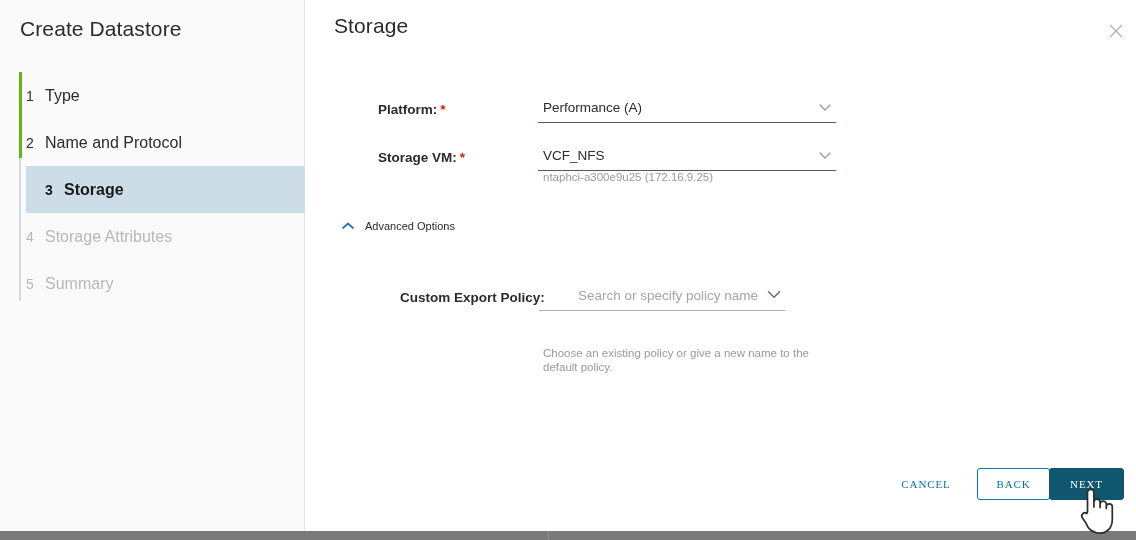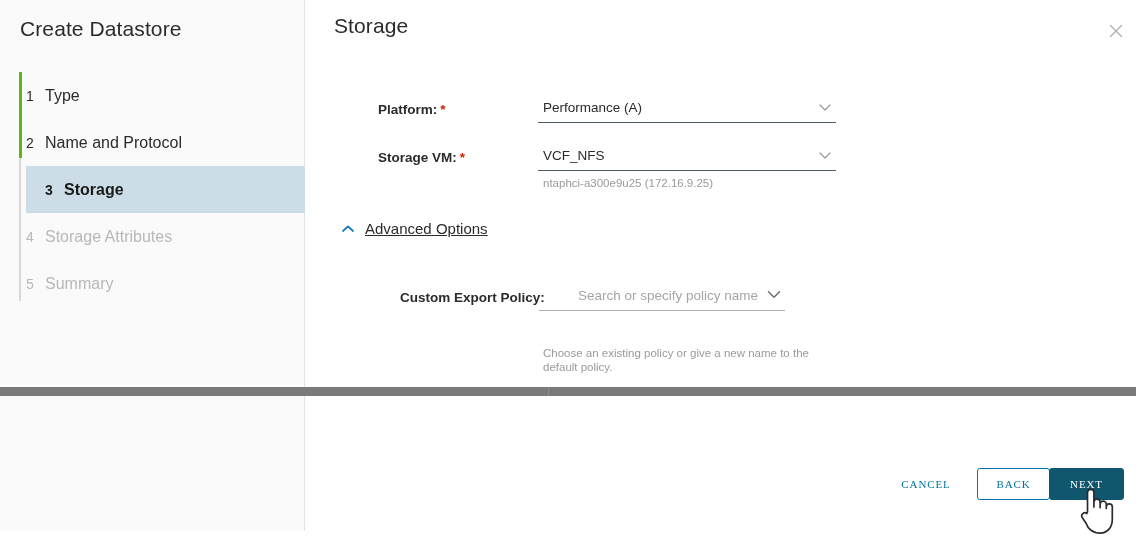--- a/index.html
+++ b/index.html
@@ -12,21 +12,21 @@
     height: 540px;
     overflow: hidden;
     background: #ffffff;
     font-family: "Liberation Sans", sans-serif;
     -webkit-font-smoothing: antialiased;
   }
 
   .wizard {
     position: relative;
     width: 1136px;
-    height: 396px;
+    height: 540px;
     background: #14b8a6;
   }
 
   
   .sidebar {
     position: absolute;
     left: 0;
     top: 0;
     width: 305px;
     height: 531px;
@@ -224,24 +224,23 @@
     align-items: center;
     cursor: pointer;
   }
   .adv-chev {
     width: 14px;
     height: 10px;
     margin-right: 10px;
   }
   .adv-chev svg { display: block; }
   .adv-label {
-    font-size: 15px;
-    color: #2b2b2b;
-    white-space: nowrap;
-    text-decoration: underline;
+    font-size: 11px;
+    color: #2b2b2b;
+    white-space: nowrap;
   }
 
   
   .footer {
     position: absolute;
     left: 0;
     bottom: 0;
     width: 831px;
     height: 90px;
   }
@@ -383,21 +382,21 @@
           <span>Storage VM:</span><span class="req">*</span>
         </div>
         <div class="select-wrap">
           <span class="select-value">VCF_NFS</span>
           <span class="chev">
             <svg width="14" height="9" viewBox="0 0 14 9">
               <path d="M2 2 L7 7 L12 2" stroke="#9a9a9a" stroke-width="1.3" fill="none" stroke-linecap="round" stroke-linejoin="round"></path>
             </svg>
           </span>
         </div>
-        <div class="hint" style="top:38px;">ntaphci-a300e9u25 (172.16.9.25)</div>
+        <div class="hint" style="top:32px;">ntaphci-a300e9u25 (172.16.9.25)</div>
       </div>
 
       <div class="adv">
         <span class="adv-chev">
           <svg width="14" height="10" viewBox="0 0 14 10">
             <path d="M2 7 L7 2.5 L12 7" stroke="#1b7cb5" stroke-width="1.7" fill="none" stroke-linecap="round" stroke-linejoin="round"></path>
           </svg>
         </span>
         <span class="adv-label">Advanced Options</span>
       </div>

